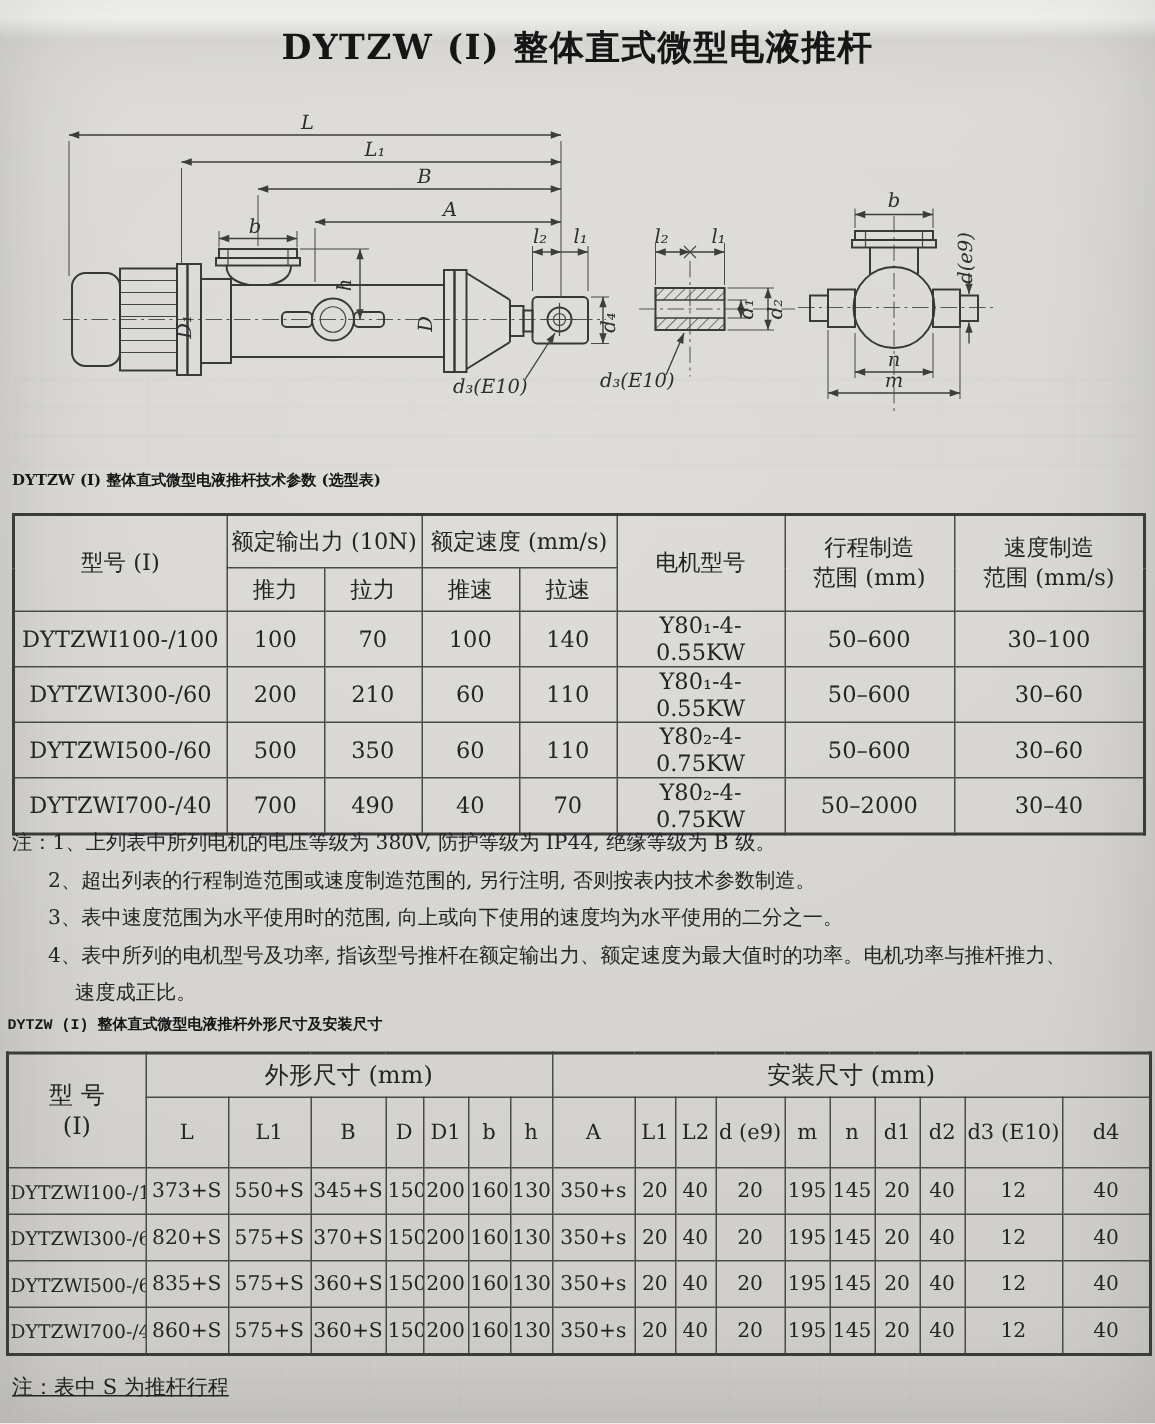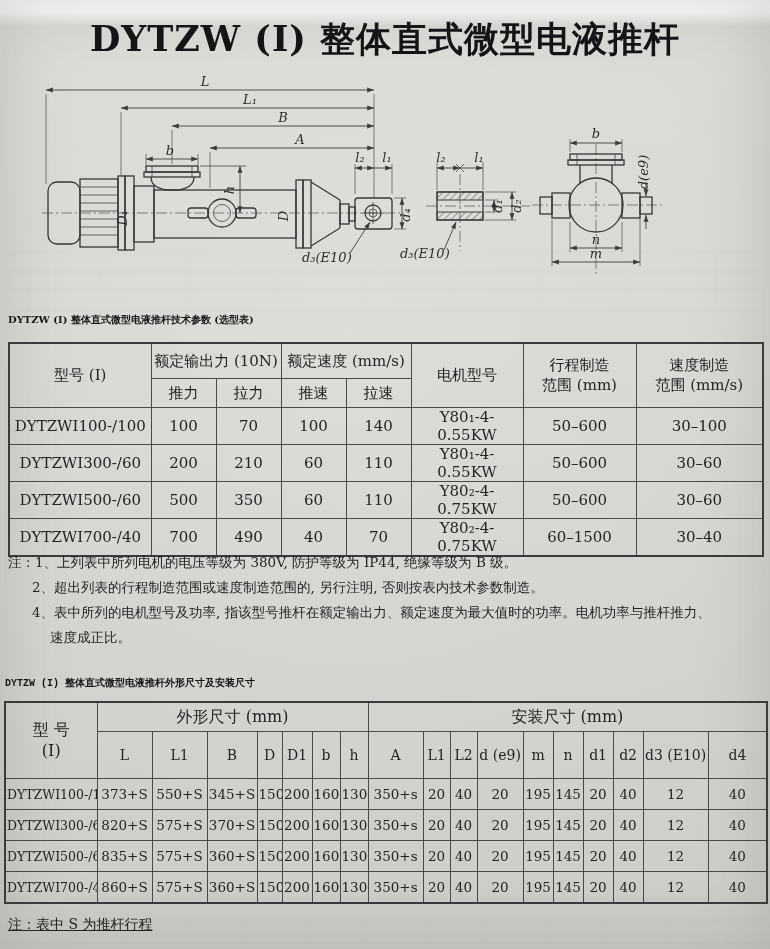--- a/index.html
+++ b/index.html
@@ -11,21 +11,21 @@
   .page::after{content:"";position:absolute;inset:0;pointer-events:none;
     box-shadow:inset 0 0 70px rgba(84,82,78,.22);}
   .ghost{position:absolute;pointer-events:none;opacity:.5;filter:blur(.9px);}
   .ghost-a{top:250px;left:10px;width:748px;height:60px;background:
       repeating-linear-gradient(0deg, rgba(110,110,118,.10) 0 1px, transparent 1px 19px),
       repeating-linear-gradient(90deg, rgba(110,110,118,.08) 0 1px, transparent 1px 88px);}
   .ghost-b{top:898px;left:6px;width:756px;height:46px;background:
       repeating-linear-gradient(0deg, rgba(110,110,118,.09) 0 1px, transparent 1px 22px),
       repeating-linear-gradient(90deg, rgba(110,110,118,.07) 0 1px, transparent 1px 60px);}
   .title{position:absolute;top:16px;left:0;width:100%;text-align:center;
-    font-size:35px;font-weight:bold;color:#141414;letter-spacing:1px;}
+    font-size:23px;font-weight:bold;color:#141414;letter-spacing:1px;}
   .drawing{position:absolute;top:76px;left:0;}
   .cap{position:absolute;left:8px;font-size:10px;font-weight:bold;color:#161616;}
   .cap1{top:313px;}
   .cap2{top:676px;left:5px;font-family:Liberation Mono, monospace;}
   table{border-collapse:collapse;table-layout:fixed;position:absolute;background:transparent;}
   td{border:1px solid #4a4a4a;text-align:center;vertical-align:middle;padding:0 1px;overflow:hidden;}
   .t1{top:342px;left:8px;width:754px;border:2px solid #3a3a3a;font-size:15px;color:#242424;}
   .t1 tr.h1 td{height:34px;}
   .t1 tr.h2 td{height:28px;}
   .t1 tr.d td{height:31px;}
@@ -272,29 +272,30 @@
       <td>50–600</td>
       <td>30–60</td>
     </tr>
     <tr class="d">
       <td>DYTZWI700-/40</td>
       <td>700</td>
       <td>490</td>
       <td>40</td>
       <td>70</td>
       <td>Y80₂-4-0.75KW</td>
-      <td>60–1500</td>
+      <td>50–2000</td>
       <td>30–40</td>
     </tr>
   </tbody>
     </table>
 
   <div class="notes">
     <div class="n1">注：1、上列表中所列电机的电压等级为 380V, 防护等级为 IP44, 绝缘等级为 B 级。</div>
     <div class="ni">2、超出列表的行程制造范围或速度制造范围的, 另行注明, 否则按表内技术参数制造。</div>
+    <div class="ni">3、表中速度范围为水平使用时的范围, 向上或向下使用的速度均为水平使用的二分之一。</div>
     <div class="ni">4、表中所列的电机型号及功率, 指该型号推杆在额定输出力、额定速度为最大值时的功率。电机功率与推杆推力、</div>
     <div class="nc">速度成正比。</div>
   </div>
 
   <div class="cap cap2">DYTZW (I) 整体直式微型电液推杆外形尺寸及安装尺寸</div>
 
   <table class="t2">
     <colgroup>
       <col style="width:92px">
         <col style="width:55px">

